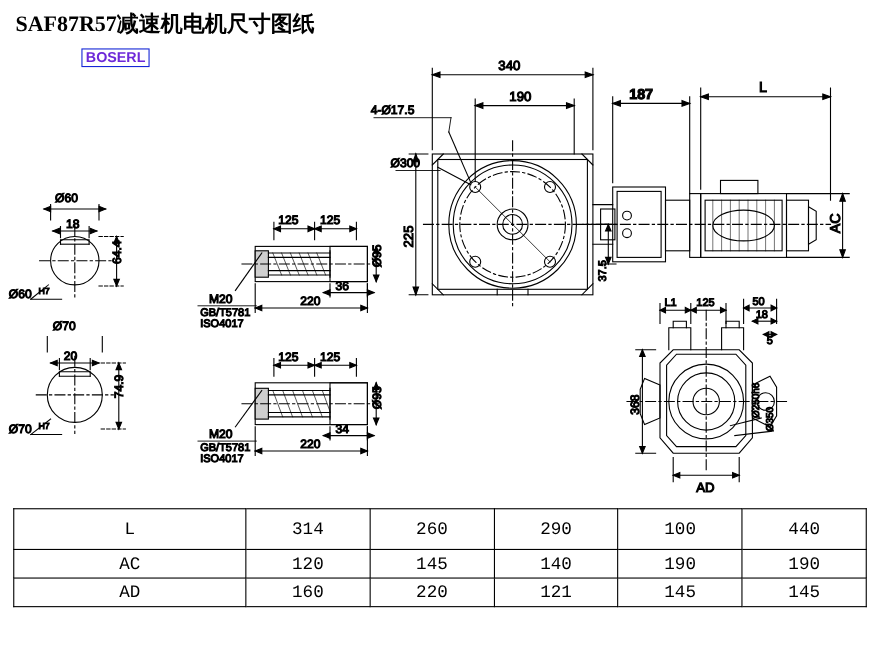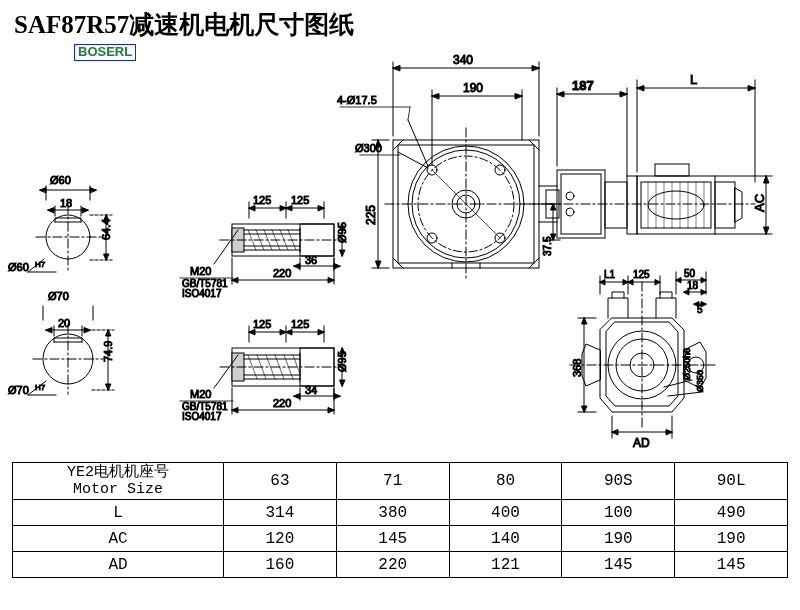--- a/index.html
+++ b/index.html
@@ -12,34 +12,34 @@
     height: 610px;
     position: relative;
     font-family: "Liberation Sans", sans-serif;
     color: #000;
     overflow: hidden;
   }
   #title {
     position: absolute;
     left: 14px;
     top: 8px;
-    font-size: 25px;
+    font-size: 20px;
     font-weight: bold;
     font-family: "Liberation Serif", serif;
     letter-spacing: 0px;
     white-space: nowrap;
   }
   #logo {
     position: absolute;
     left: 74px;
     top: 44px;
     font-size: 13px;
     font-weight: bold;
     font-family: "Liberation Sans", sans-serif;
-    color: #15803d;
+    color: #6d28d9;
     border: 1px solid #1526d6;
     padding: 0px 3px 1px 3px;
     line-height: 14px;
   }
   #drawing {
     position: absolute;
     left: 0;
     top: 0;
     width: 800px;
     height: 460px;
@@ -402,37 +402,26 @@
       <path d="M612 432 l6 -2.5 v5 z" fill="#000"></path>
       <path d="M672 432 l-6 -2.5 v5 z" fill="#000"></path>
       <text x="633" y="447" font-size="12">AD</text>
     </g>
   </g>
 </svg>
 
 <table id="spec-table">
   <tbody>
     <tr>
-      <td class="label hdr-label">
-        <span class="cn">YE2电机机座号</span>
-        <span class="en">Motor Size</span>
-      </td>
-      <td>63</td>
-      <td>71</td>
-      <td>80</td>
-      <td>90S</td>
-      <td>90L</td>
-    </tr>
-    <tr>
       <td class="label">L</td>
       <td>314</td>
-      <td>380</td>
-      <td>400</td>
+      <td>260</td>
+      <td>290</td>
       <td>100</td>
-      <td>490</td>
+      <td>440</td>
     </tr>
     <tr>
       <td class="label">AC</td>
       <td>120</td>
       <td>145</td>
       <td>140</td>
       <td>190</td>
       <td>190</td>
     </tr>
     <tr>

